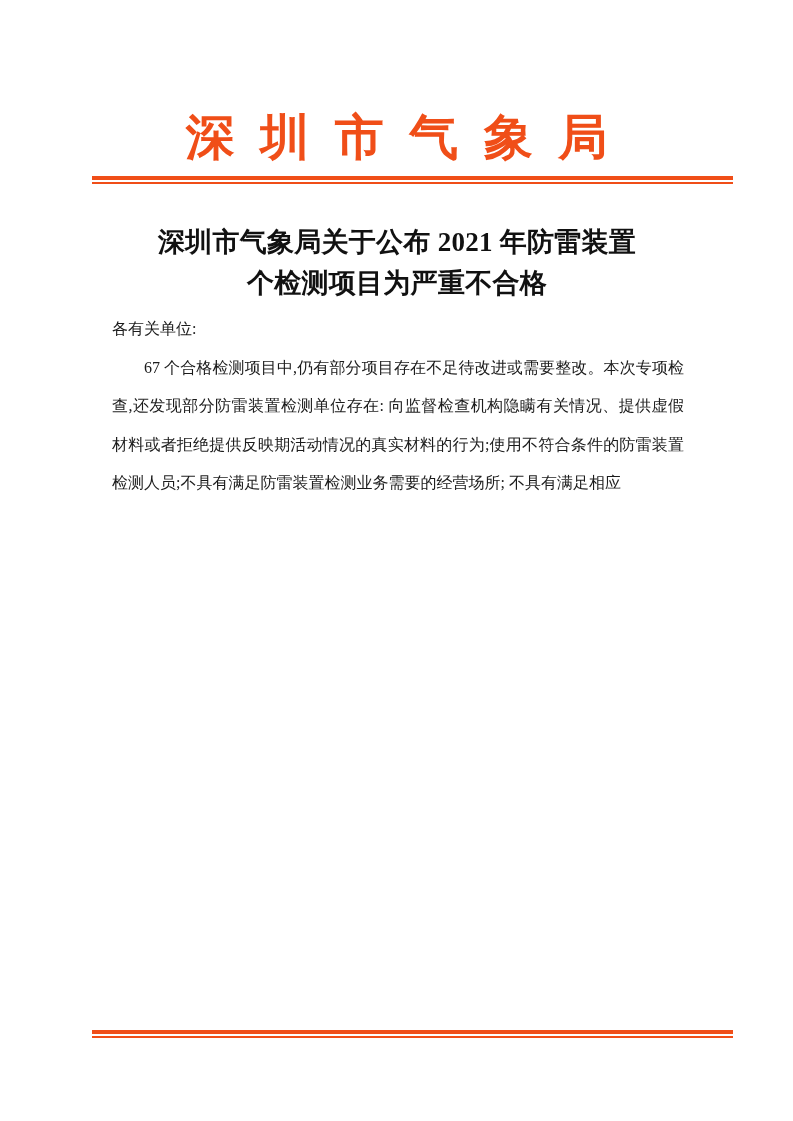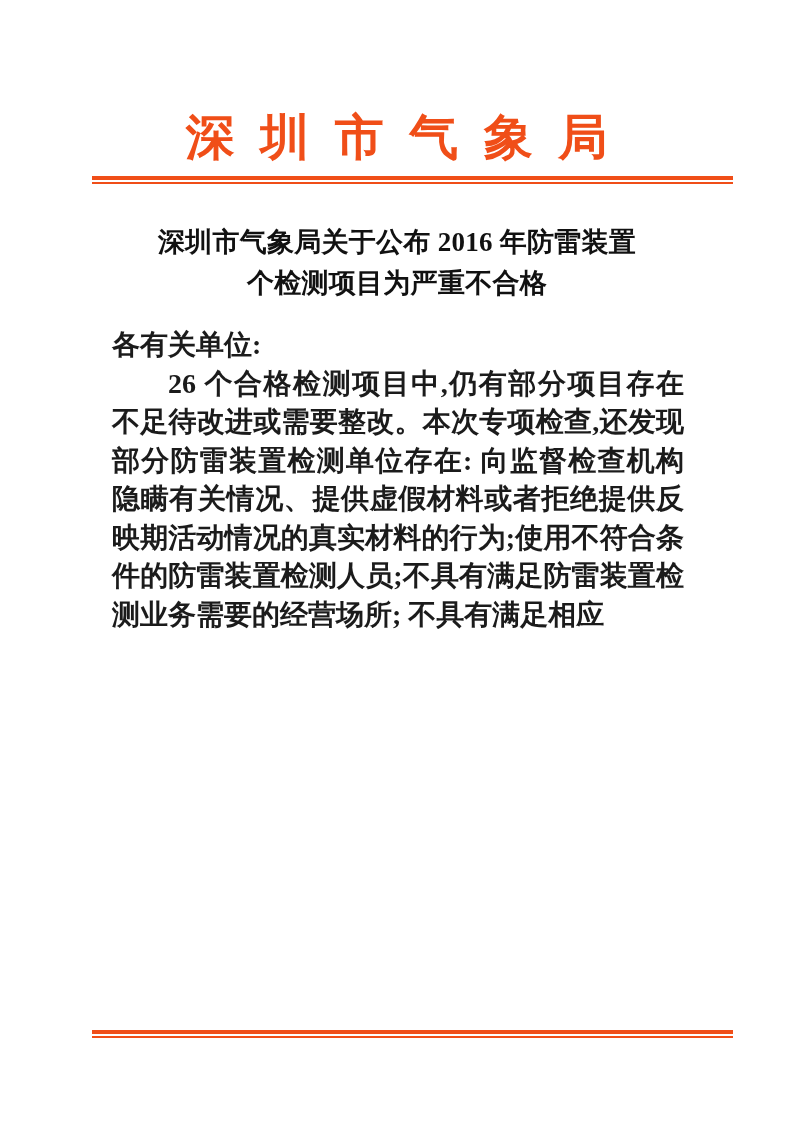--- a/index.html
+++ b/index.html
@@ -80,27 +80,26 @@
     color: #111111;
     letter-spacing: 0.01em;
   }
   .doc-title .line { display: block; white-space: nowrap; }
 
   
   .body-block {
     position: absolute;
     left: 112px;
     width: 572px;
-    top: 326px;
-    font-size: 28px;
+    top: 310px;
+    font-size: 16px;
     line-height: 38.5px;
     color: #1b1b1b;
     text-align: justify;
     text-justify: inter-character;
-    font-weight: bold;
   }
   .body-block p {
     margin: 0;
     text-align: justify;
     text-justify: inter-character;
   }
   .body-block p.indent {
     text-indent: 2em;
   }
 </style>
@@ -113,27 +112,27 @@
     <div class="masthead-title">深圳市气象局</div>
   </div>
 
   <div class="rule-group top">
     <div class="rule-thick"></div>
     <div class="rule-gap"></div>
     <div class="rule-thin"></div>
   </div>
 
   <div class="doc-title">
-    <span class="line">深圳市气象局关于公布 2016 年防雷装置</span>
+    <span class="line">深圳市气象局关于公布 2021 年防雷装置</span>
     <span class="line">个检测项目为严重不合格</span>
   </div>
 
   <div class="body-block">
     <p>各有关单位:</p>
-    <p class="indent">26 个合格检测项目中,仍有部分项目存在不足待改进或需要整改。本次专项检查,还发现部分防雷装置检测单位存在: 向监督检查机构隐瞒有关情况、提供虚假材料或者拒绝提供反映期活动情况的真实材料的行为;使用不符合条件的防雷装置检测人员;不具有满足防雷装置检测业务需要的经营场所; 不具有满足相应</p>
+    <p class="indent">67 个合格检测项目中,仍有部分项目存在不足待改进或需要整改。本次专项检查,还发现部分防雷装置检测单位存在: 向监督检查机构隐瞒有关情况、提供虚假材料或者拒绝提供反映期活动情况的真实材料的行为;使用不符合条件的防雷装置检测人员;不具有满足防雷装置检测业务需要的经营场所; 不具有满足相应</p>
   </div>
 
   <div class="rule-group bottom">
     <div class="rule-thick"></div>
     <div class="rule-gap"></div>
     <div class="rule-thin"></div>
   </div>
 
 </div>
 

